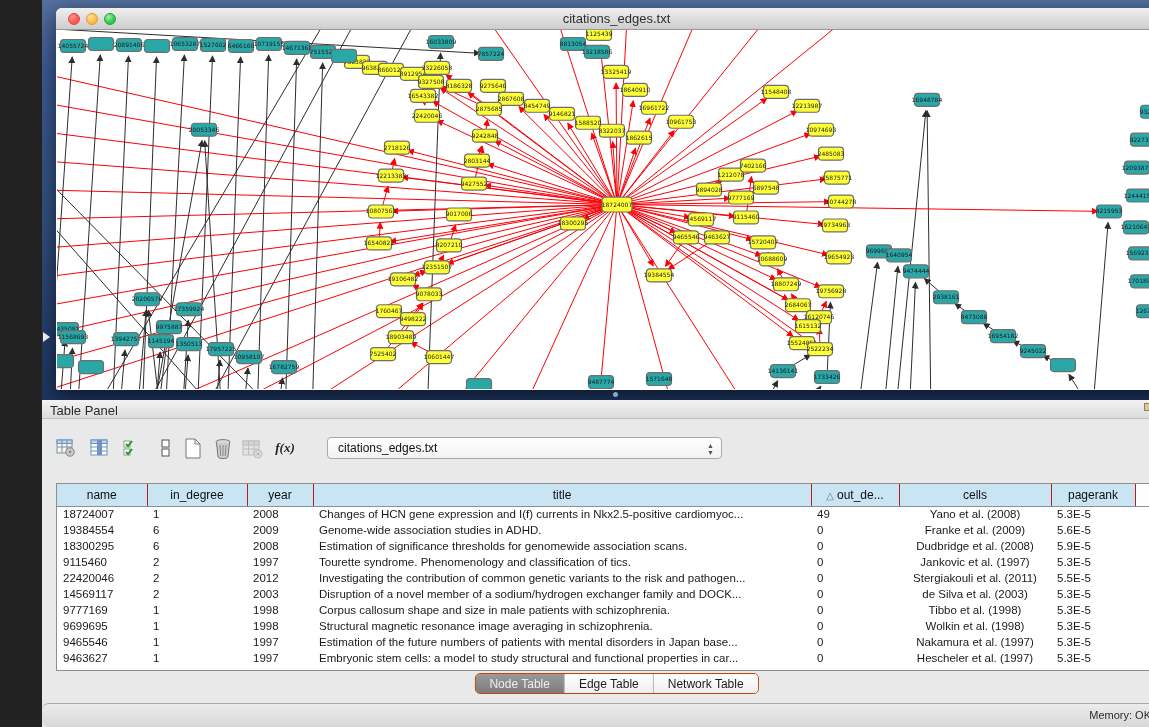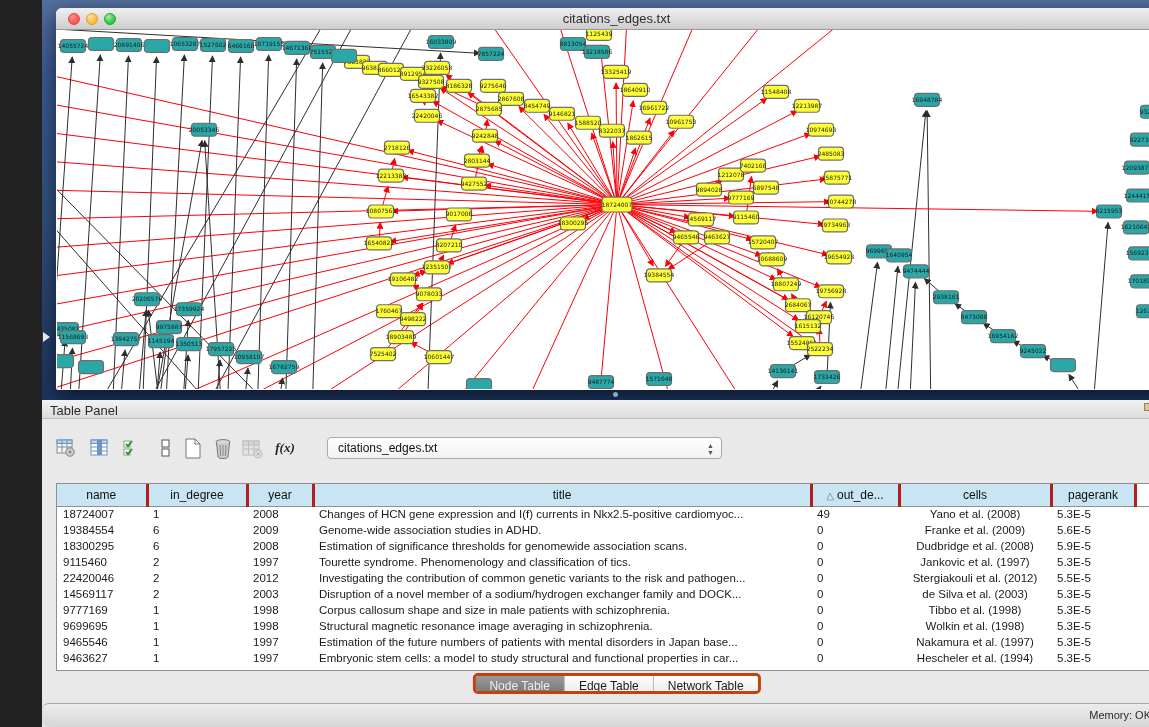--- a/index.html
+++ b/index.html
@@ -39,33 +39,33 @@
   .tb-btn { position:absolute; top:0; width:24px; height:24px; border:none; background:transparent; padding:2px; }
   .tb-btn svg { display:block; }
   .fx { font-family:"Liberation Serif",serif; font-style:italic; font-weight:bold; font-size:13px; color:#222; }
   .combo { position:absolute; left:285px; top:1px; width:395px; height:22px; background:linear-gradient(#ffffff,#f2f2f2);
     border:1px solid #a9a9a9; border-radius:4px; font-size:12px; color:#111; padding:3px 22px 0 10px; }
   .combo .arrows { position:absolute; right:7px; top:4px; font-size:7px; line-height:7px; color:#555; text-align:center; }
 
   .tbl-wrap { position:absolute; left:14px; top:83px; width:1119px; height:188px; background:#fff;
     border:1px solid #8f8f8f; overflow:hidden; }
   table.grid { border-collapse:collapse; table-layout:fixed; width:1097px; }
-  table.grid th { height:22px; background:#c9e4f2; border-right:3px solid #b91c1c; border-bottom:1px solid #8f8f8f;
+  table.grid th { height:22px; background:#c9e4f2; border-right:1px solid #b91c1c; border-bottom:1px solid #8f8f8f;
     font-size:12px; font-weight:normal; color:#101010; text-align:center; overflow:hidden; white-space:nowrap; }
   table.grid th.filler { background:#fdfdfd; border-right:none; }
   table.grid td { height:16px; font-size:11.5px; color:#1a1a1a; padding:0 6px; overflow:hidden;
     white-space:nowrap; text-overflow:clip; }
   table.grid td.c { text-align:center; }
   .sort-tri { display:inline-block; font-size:10px; color:#5d87a8; margin-right:3px; }
   .vscroll { position:absolute; right:0; top:22px; bottom:0; width:20px; background:#f4f4f4; border-left:1px solid #c9c9c9; }
   .vthumb { position:absolute; left:2px; top:3px; width:14px; height:92px; border-radius:8px;
     background:linear-gradient(90deg,#c2c2c2,#9f9f9f); border:1px solid #909090; }
 
   .tabs { position:absolute; left:50%; transform:translateX(-50%); top:273px; display:inline-flex;
-    border:3px solid #c2410c; border-radius:5px; overflow:hidden; height:21px; }
+    border:1px solid #c2410c; border-radius:5px; overflow:hidden; height:21px; }
   .tab { font-size:12px; padding:3px 14px 0 14px; background:linear-gradient(#ffffff,#eeeeee); color:#1c1c1c;
     border-right:1px solid #b3b3b3; }
   .tab:last-child { border-right:none; }
   .tab.active { background:linear-gradient(#9a9a9a,#7c7c7c); color:#efefef; }
 
   .status-bar { position:absolute; left:0; top:703px; width:1149px; height:24px;
     background:linear-gradient(#ececec,#d7d7d7); border-top:1px solid #a8a8a8;border-radius:7px; }
   .mem-label { position:absolute; right:40px; top:5px; font-size:11px; color:#2b2b2b; }
   .mem-dot { position:absolute; right:16px; top:4px; width:14px; height:14px; border-radius:50%;
     background:radial-gradient(circle at 35% 30%,#9fe77f,#3fc33f 70%); border:1px solid #2e8f2e; }
@@ -885,21 +885,21 @@
               <td class="c">Jankovic et al. (1997)</td>
               <td>5.3E-5</td>
               <td></td>
             </tr>
             <tr>
               <td>22420046</td>
               <td>2</td>
               <td>2012</td>
               <td>Investigating the contribution of common genetic variants to the risk and pathogen...</td>
               <td>0</td>
-              <td class="c">Stergiakouli et al. (2012)</td>
+              <td class="c">Stergiakouli et al. (2011)</td>
               <td>5.5E-5</td>
               <td></td>
             </tr>
             <tr>
               <td>14569117</td>
               <td>2</td>
               <td>2003</td>
               <td>Disruption of a novel member of a sodium/hydrogen exchanger family and DOCK...</td>
               <td>0</td>
               <td class="c">de Silva et al. (2003)</td>
@@ -935,21 +935,21 @@
               <td class="c">Nakamura et al. (1997)</td>
               <td>5.3E-5</td>
               <td></td>
             </tr>
             <tr>
               <td>9463627</td>
               <td>1</td>
               <td>1997</td>
               <td>Embryonic stem cells: a model to study structural and functional properties in car...</td>
               <td>0</td>
-              <td class="c">Hescheler et al. (1994)</td>
+              <td class="c">Hescheler et al. (1997)</td>
               <td>5.3E-5</td>
               <td></td>
             </tr>
           </tbody>
       </table>
       <div class="vscroll">
         <div class="vthumb"></div>
       </div>
     </div>
 

